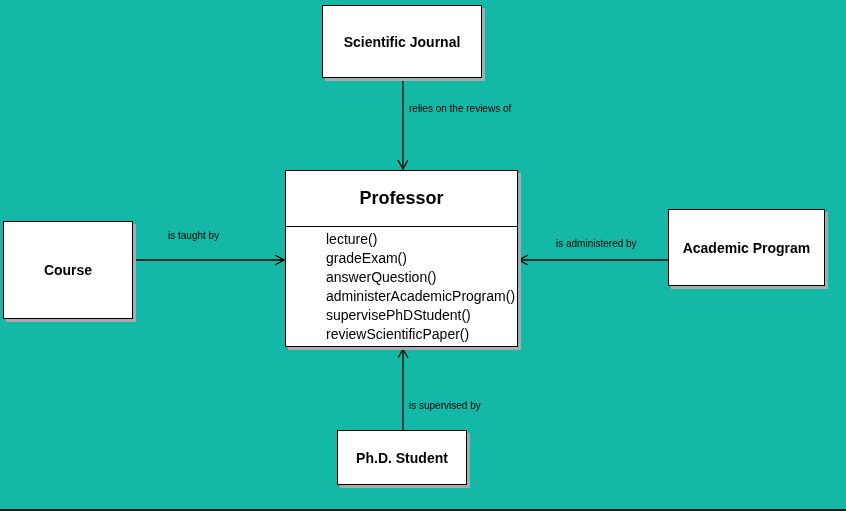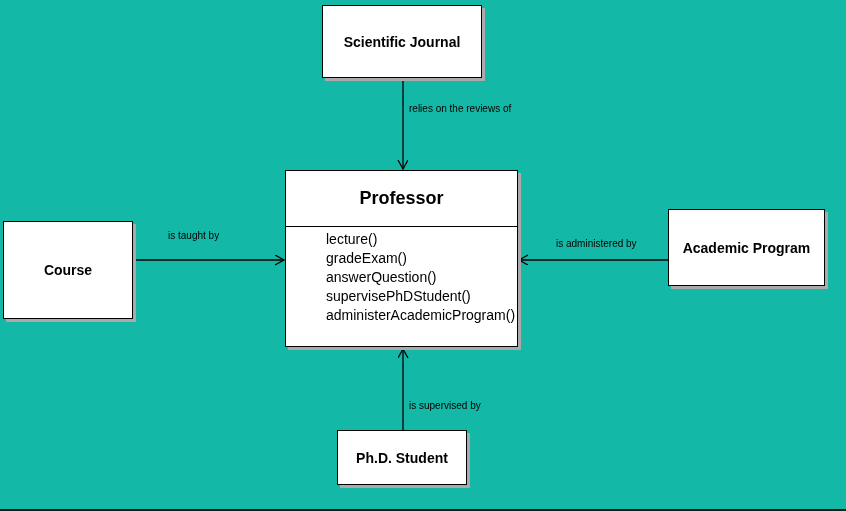--- a/index.html
+++ b/index.html
@@ -97,22 +97,23 @@
   <div class="uml-class simple" style="left:322px; top:5px; width:160px; height:73px;">
     <div class="class-title">Scientific Journal</div>
   </div>
 
   <div class="uml-class" style="left:285px; top:170px; width:233px; height:177px;">
     <div class="class-header">Professor</div>
     <div class="class-methods">
       <div class="method">lecture()</div>
       <div class="method">gradeExam()</div>
       <div class="method">answerQuestion()</div>
+      <div class="method">administerAcademicProgram()</div>
       <div class="method">supervisePhDStudent()</div>
-      <div class="method">administerAcademicProgram()</div>
+      <div class="method">reviewScientificPaper()</div>
     </div>
   </div>
 
   <div class="uml-class simple" style="left:3px; top:209px; width:130px; height:98px;margin-top:12px;">
     <div class="class-title">Course</div>
   </div>
 
   <div class="uml-class simple" style="left:668px; top:209px; width:157px; height:77px;">
     <div class="class-title">Academic Program</div>
   </div>

